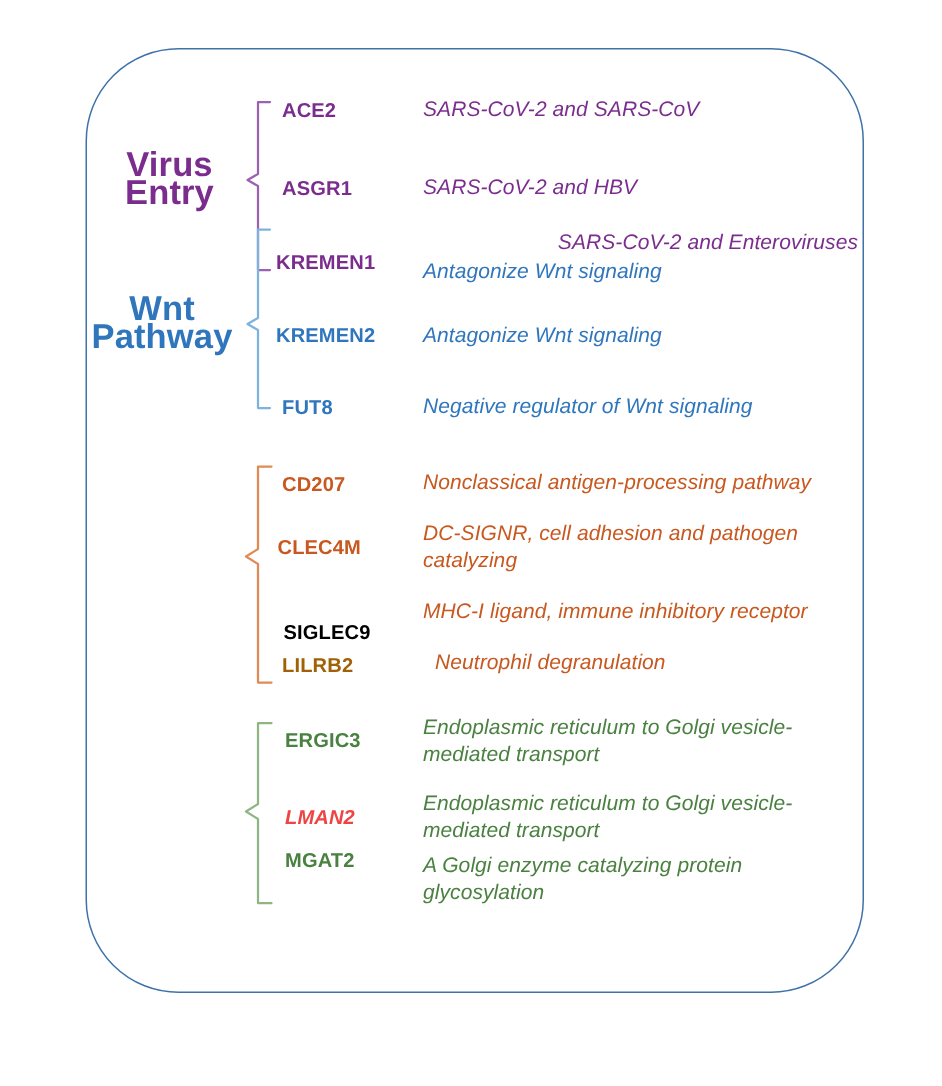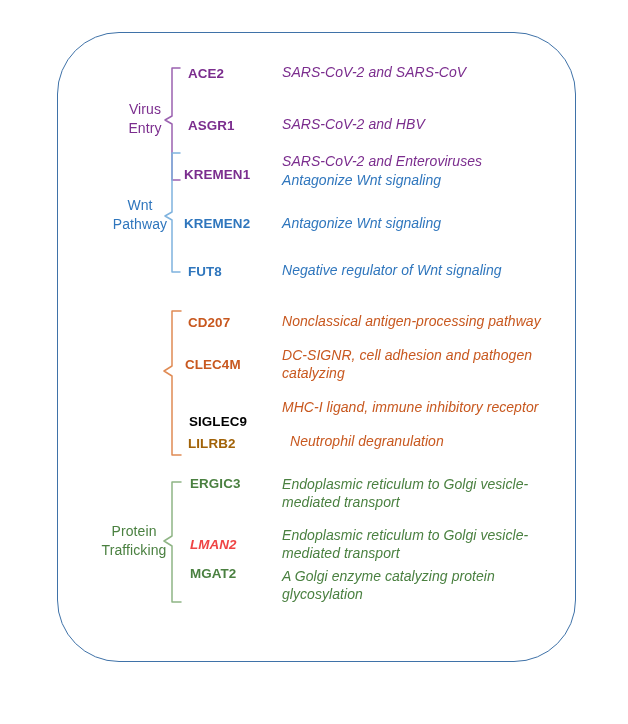--- a/index.html
+++ b/index.html
@@ -33,27 +33,26 @@
     border: 1.6px solid #3f72a8;
     border-radius: 62px;
     box-sizing: border-box;
     background: transparent;
   }
 
   
   .abs { position: absolute; }
 
   .group-label {
-    font-weight: normal;
-    font-size: 14px;
+    font-weight: bold;
+    font-size: 23px;
     line-height: 19px;
     text-align: center;
     white-space: pre-line;
     letter-spacing: 0.1px;
-    margin-left: 32px;
   }
 
   .gene-label {
     font-weight: bold;
     font-size: 13.4px;
     line-height: 15px;
     white-space: nowrap;
     letter-spacing: 0.1px;
   }
 
@@ -93,43 +92,41 @@
     </g>
   </svg>
 
   <div class="abs group-label" style="left:63px; top:100px; width:100px; color:#7b2d8e;">Virus
 Entry</div>
 
   <div class="abs group-label" style="left:53px; top:196px; width:110px; color:#2f76bd;">Wnt
 Pathway</div>
 
 
-  <div class="abs group-label" style="left:39px; top:522px; width:126px; color:#4a8040;">Protein
-Trafficking</div>
 
   <div class="abs gene-label" style="left:188px; top:66px; color:#7b2d8e;">ACE2</div>
   <div class="abs gene-label" style="left:188px; top:118px; color:#7b2d8e;">ASGR1</div>
   <div class="abs gene-label" style="left:184px; top:167px; color:#7b2d8e;">KREMEN1</div>
   <div class="abs gene-label" style="left:184px; top:216px; color:#2f76bd;">KREMEN2</div>
   <div class="abs gene-label" style="left:188px; top:264px; color:#2f76bd;">FUT8</div>
 
   <div class="abs gene-label" style="left:188px; top:315px; color:#c8581f;">CD207</div>
   <div class="abs gene-label" style="left:185px; top:357px; color:#c8581f;">CLEC4M</div>
   <div class="abs gene-label" style="left:188px; top:400px; color:#a16207;margin-top:36px;">LILRB2</div>
   <div class="abs gene-label" style="left:189px; top:414px; color:#000000;">SIGLEC9</div>
 
-  <div class="abs gene-label" style="left:190px; top:476px; color:#4a8040;">ERGIC3</div>
+  <div class="abs gene-label" style="left:190px; top:486px; color:#4a8040;">ERGIC3</div>
   <div class="abs gene-label" style="left:190px; top:537px; color:#ef4444;font-style:italic;">LMAN2</div>
   <div class="abs gene-label" style="left:190px; top:566px; color:#4a8040;">MGAT2</div>
 
   <div class="abs desc-label" style="left:282px; top:64px; width:280px; color:#7b2d8e;">SARS-CoV-2 and SARS-CoV</div>
 
   <div class="abs desc-label" style="left:282px; top:116px; width:280px; color:#7b2d8e;">SARS-CoV-2 and HBV</div>
 
-  <div class="abs desc-label" style="left:282px; top:153px; width:290px; color:#7b2d8e;">SARS-CoV-2 and Enteroviruses</div>
+  <div class="abs desc-label" style="left:282px; top:153px; width:290px; color:#7b2d8e;text-align:right;">SARS-CoV-2 and Enteroviruses</div>
 
   <div class="abs desc-label" style="left:282px; top:172px; width:290px; color:#2f76bd;">Antagonize Wnt signaling</div>
 
   <div class="abs desc-label" style="left:282px; top:215px; width:290px; color:#2f76bd;">Antagonize Wnt signaling</div>
 
   <div class="abs desc-label" style="left:282px; top:262px; width:300px; color:#2f76bd;">Negative regulator of Wnt signaling</div>
 
   <div class="abs desc-label" style="left:282px; top:313px; width:300px; color:#c8581f;">Nonclassical antigen-processing pathway</div>
 
   <div class="abs desc-label" style="left:282px; top:347px; width:258px; color:#c8581f;">DC-SIGNR, cell adhesion and pathogen catalyzing</div>

